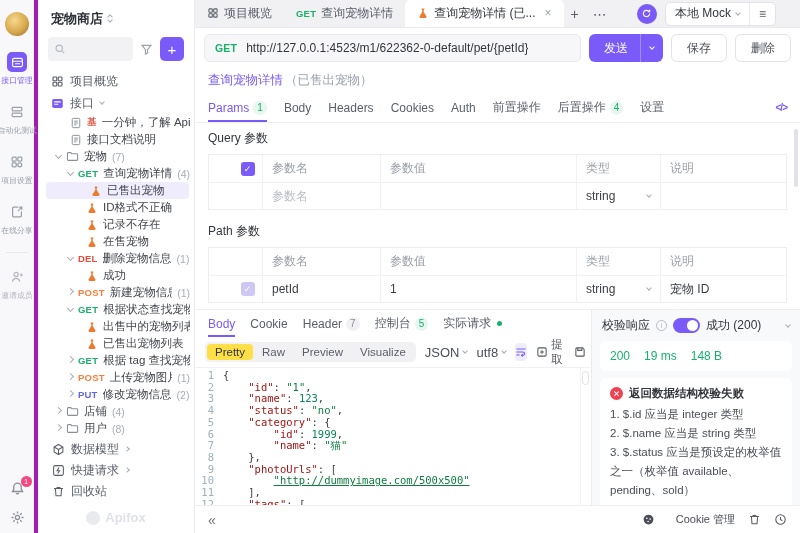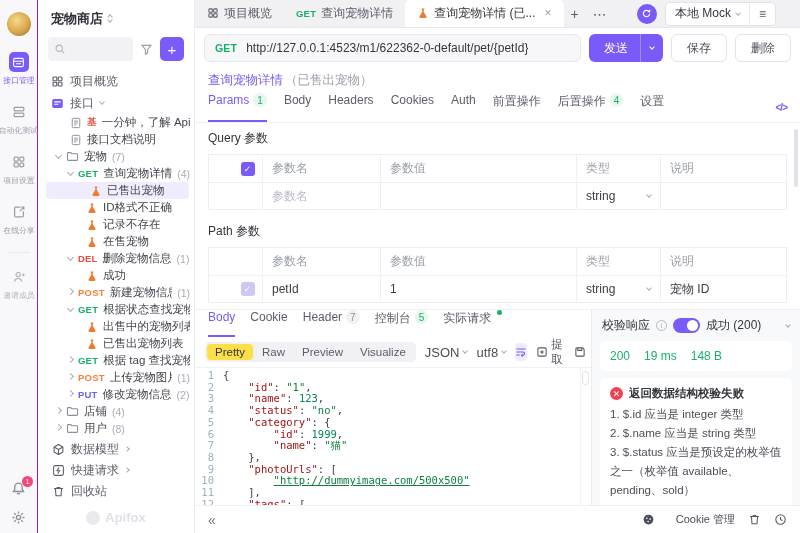--- a/index.html
+++ b/index.html
@@ -1,21 +1,21 @@
 <!DOCTYPE html>
 <html><head>
 <meta charset="utf-8">
 <style>
 *{margin:0;padding:0;box-sizing:border-box}
 html,body{width:800px;height:533px;overflow:hidden}
 body{font-family:"Liberation Sans","DejaVu Sans",sans-serif;font-size:12px;color:#3a3d44;background:#fff}
 .app{display:flex;width:800px;height:533px}
 svg{display:block;flex-shrink:0}
 
-.rail{width:38px;background:#f8f8fa;border-right:1px solid #a21caf;display:flex;flex-direction:column;align-items:center;padding:12px 0 8px;flex-shrink:0}
+.rail{width:38px;background:#f8f8fa;border-right:4px solid #a21caf;display:flex;flex-direction:column;align-items:center;padding:12px 0 8px;flex-shrink:0}
 .avatar{width:24px;height:24px;border-radius:50%;background:radial-gradient(circle at 40% 35%,#f6d98b,#d8a84e 55%,#8f6c2c);margin-bottom:16px;cursor:pointer;flex-shrink:0}
 .rail-item{display:flex;flex-direction:column;align-items:center;gap:3px;margin-bottom:15px;color:#9aa0ab;cursor:pointer}
 .rail-item .rlabel{font-size:8.5px;white-space:nowrap;transform:scale(.92)}
 .rail-item.active{color:#7a5af8}
 .rail-item.active .ricon{background:#7a5af8;color:#fff;border-radius:5px}
 .ricon{width:20px;height:20px;display:flex;align-items:center;justify-content:center}
 .rail-div{width:22px;border-top:1px solid #e7e8ec;margin:0 0 14px}
 .rail-item.dim{color:#b3b7c0}
 .rail-bottom{margin-top:auto;display:flex;flex-direction:column;align-items:center;gap:14px;color:#8a8f99}
 .bellwrap{position:relative;cursor:pointer}
@@ -65,21 +65,21 @@
 .url{color:#33363c;font-size:12px;white-space:nowrap;overflow:hidden}
 .sendbtn{height:28px;background:#7a5af8;color:#fff;border-radius:6px;display:flex;align-items:center;font-size:12px;cursor:pointer;flex-shrink:0}
 .send-main{padding:0 12px 0 15px}
 .send-caret{height:100%;display:flex;align-items:center;padding:0 9px;border-left:1px solid rgba(255,255,255,.3)}
 .send-caret .chev{border-color:#fff}
 .wbtn{height:28px;background:#fff;border:1px solid #e2e3e8;border-radius:6px;padding:0 15px;font-size:12px;color:#4b4f58;cursor:pointer;flex-shrink:0}
 .eptitle{height:25px;display:flex;align-items:center;padding:0 13px;font-size:12.5px;gap:2px;flex-shrink:0}
 .t1{color:#7a5af8}
 .t2{color:#9aa0ab}
 .reqtabs{height:30px;display:flex;align-items:center;padding:0 13px;gap:17px;border-bottom:1px solid #efeff2;flex-shrink:0}
-.rtab{display:flex;gap:4px;color:#5a5e68;height:100%;cursor:pointer}
+.rtab{display:flex;align-items:center;gap:4px;color:#5a5e68;height:100%;cursor:pointer}
 .rtab.active{color:#7a5af8;box-shadow:inset 0 -2px 0 #7a5af8}
 .badge{font-size:10px;padding:0 4px;border-radius:7px;height:14px;display:flex;align-items:center}
 .badge.green{color:#17b26a;background:#e7f6ef}
 .badge.gray{color:#8a8f99;background:#f1f1f4}
 .codeico{margin-left:auto;color:#7a5af8;font-size:10px;font-weight:bold;cursor:pointer;letter-spacing:-1px}
 .midsection{position:relative;flex-shrink:0}
 .mid-thumb{position:absolute;right:2px;top:6px;width:4px;height:58px;background:#e1e2e7;border-radius:2px}
 .psection{padding:7px 13px 6px}
 .plabel{font-size:12px;color:#33363c;margin-bottom:7px}
 .ptable{border:1px solid #eceef1;display:flex;flex-direction:column}

